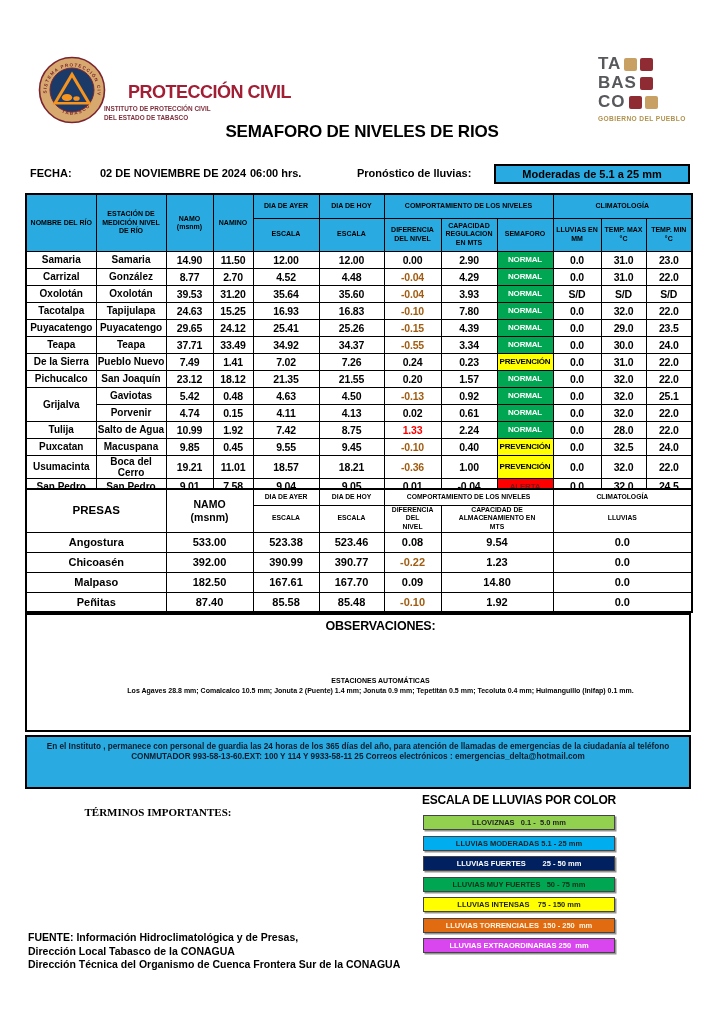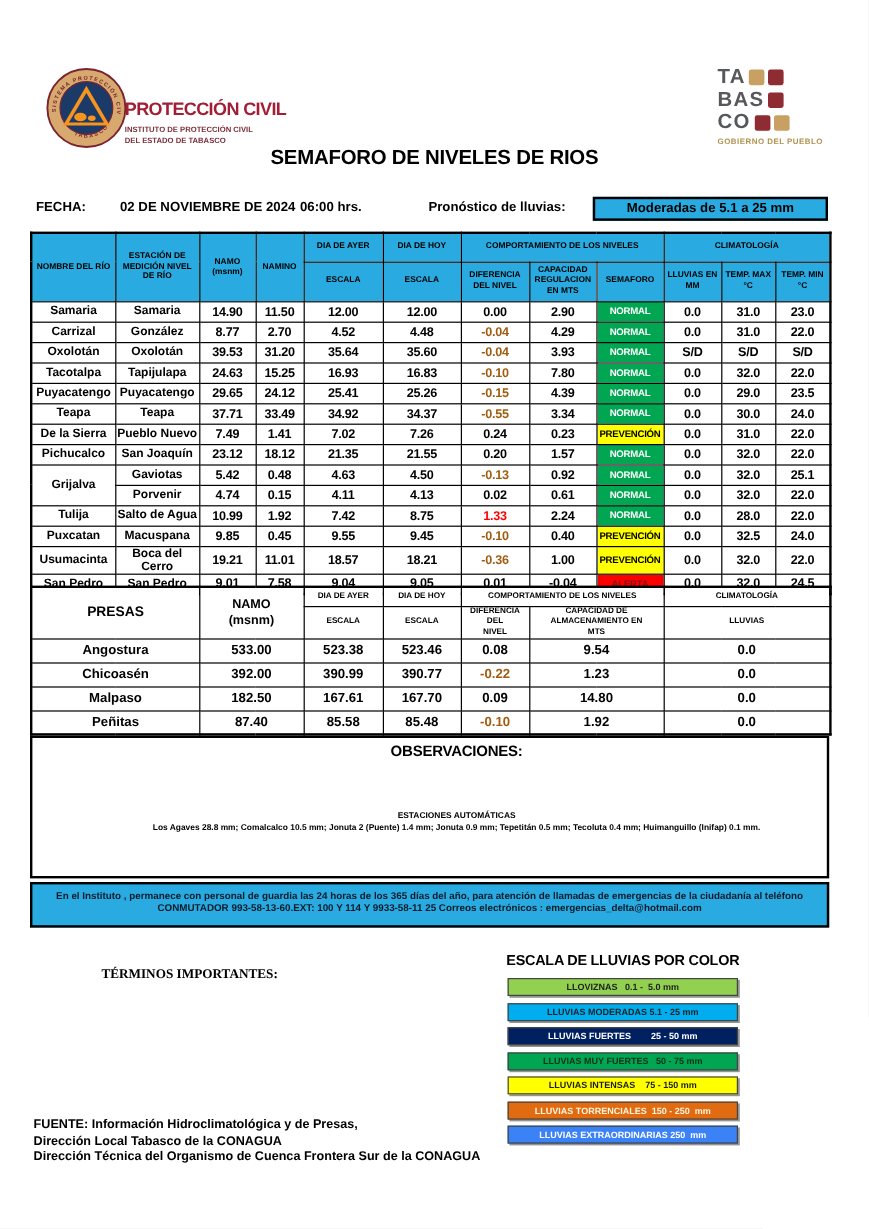--- a/index.html
+++ b/index.html
@@ -4,21 +4,21 @@
 <title>Semaforo de Niveles de Rios</title>
 <style>
   * { margin:0; padding:0; box-sizing:border-box; }
   html,body { background:#e8e8e8; }
   body { font-family:"Liberation Sans", sans-serif; }
   .page { position:relative; width:724px; height:1024px; background:#fff; margin:0 auto; overflow:hidden; }
 
   
   .seal { position:absolute; left:38px; top:56px; width:68px; height:68px; }
   .brand { position:absolute; left:104px; top:80px; }
-  .brand-title { font-size:15px; font-weight:bold; letter-spacing:-0.5px; color:var(--brand-maroon); line-height:24px; }
+  .brand-title { font-size:18px; font-weight:bold; letter-spacing:-0.5px; color:var(--brand-maroon); line-height:24px;margin-left:24px; }
   .brand-sub { font-size:6.4px; font-weight:bold; color:#7E2F3C; line-height:7.8px; margin-top:1px; }
   .tabasco { position:absolute; left:598px; top:55px; width:112px; }
   .tb-row { display:flex; align-items:center; gap:3px; margin-bottom:1px; }
   .tb-letters { font-weight:bold; font-size:17px; letter-spacing:1px; color:var(--letters-gray); line-height:18px; }
   .tile { width:13px; height:13px; border-radius:2px; display:inline-block; }
   .tile.tan { background:var(--logo-tan); }
   .tile.mar { background:var(--logo-maroon); }
   .tb-tagline { font-size:6.6px; font-weight:bold; color:var(--tagline-tan); letter-spacing:0.4px; margin-top:4px; white-space:nowrap; }
 
   .doc-title { position:absolute; top:122px; left:0; width:724px; text-align:center;
@@ -60,21 +60,21 @@
   .presas tbody tr { height:20px; }
   .p-name { font-size:11px; font-weight:bold; }
   .p-num  { font-size:11px; font-weight:bold; }
 
   
   .obs-box { position:absolute; left:25px; top:613px; width:666px; height:119px; border:2px solid #000; text-align:center;padding-left:45px; }
   .obs-title { font-size:12.5px; font-weight:bold; margin-top:4px; letter-spacing:-0.2px; }
   .obs-subtitle { font-size:7px; font-weight:bold; margin-top:44px; }
   .obs-line { font-size:7px; font-weight:bold; margin-top:3px; }
 
-  .band { position:absolute; left:25px; top:735px; width:666px; height:38px; background:var(--band-cyan);
+  .band { position:absolute; left:25px; top:735px; width:666px; height:54px; background:var(--band-cyan);
           border:2px solid #000; text-align:center; color:#0D1B2A; }
   .band-l1 { font-size:8.2px; font-weight:bold; margin-top:5px; }
   .band-l2 { font-size:8.2px; font-weight:bold; margin-top:1px; }
 
   
   .terms { position:absolute; left:28px; top:806px; width:330px;font-family:Liberation Serif, serif; }
   .terms-title { font-size:11px; font-weight:bold; text-align:center; width:260px; }
   .terms-list { margin-top:7px; }
   .term-item { font-size:10.5px; font-weight:bold; line-height:13px; margin-bottom:8.5px; white-space:nowrap; }
 
@@ -486,21 +486,21 @@
 
   <div class="escala">
     <div class="escala-title">ESCALA DE LLUVIAS POR COLOR</div>
     <div>
         <div class="scale-bar" style="background: rgb(146, 208, 80); color: rgb(31, 31, 31);">LLOVIZNAS   0.1 -  5.0 mm</div>
         <div class="scale-bar" style="background: rgb(0, 174, 239); color: rgb(31, 31, 31);">LLUVIAS MODERADAS 5.1 - 25 mm</div>
         <div class="scale-bar" style="background: rgb(0, 32, 96); color: rgb(255, 255, 255);">LLUVIAS FUERTES        25 - 50 mm</div>
         <div class="scale-bar" style="background: rgb(0, 166, 81); color: rgb(16, 48, 26);">LLUVIAS MUY FUERTES   50 - 75 mm</div>
         <div class="scale-bar" style="background: rgb(255, 255, 0); color: rgb(31, 31, 31);">LLUVIAS INTENSAS    75 - 150 mm</div>
         <div class="scale-bar" style="background: rgb(224, 107, 16); color: rgb(255, 244, 224);">LLUVIAS TORRENCIALES  150 - 250  mm</div>
-        <div class="scale-bar" style="background: #3b82f6; color: rgb(255, 255, 255);">LLUVIAS EXTRAORDINARIAS 250  mm</div>
+        <div class="scale-bar" style="background: #d946ef; color: rgb(255, 255, 255);">LLUVIAS EXTRAORDINARIAS 250  mm</div>
       </div>
   </div>
 
   <div class="fuente">
     <div class="fuente-line">FUENTE: Información Hidroclimatológica y de Presas,</div>
     <div class="fuente-line">Dirección Local Tabasco de la CONAGUA</div>
     <div class="fuente-line">Dirección Técnica del Organismo de Cuenca Frontera Sur de la CONAGUA</div>
   </div>
 
 </div>

